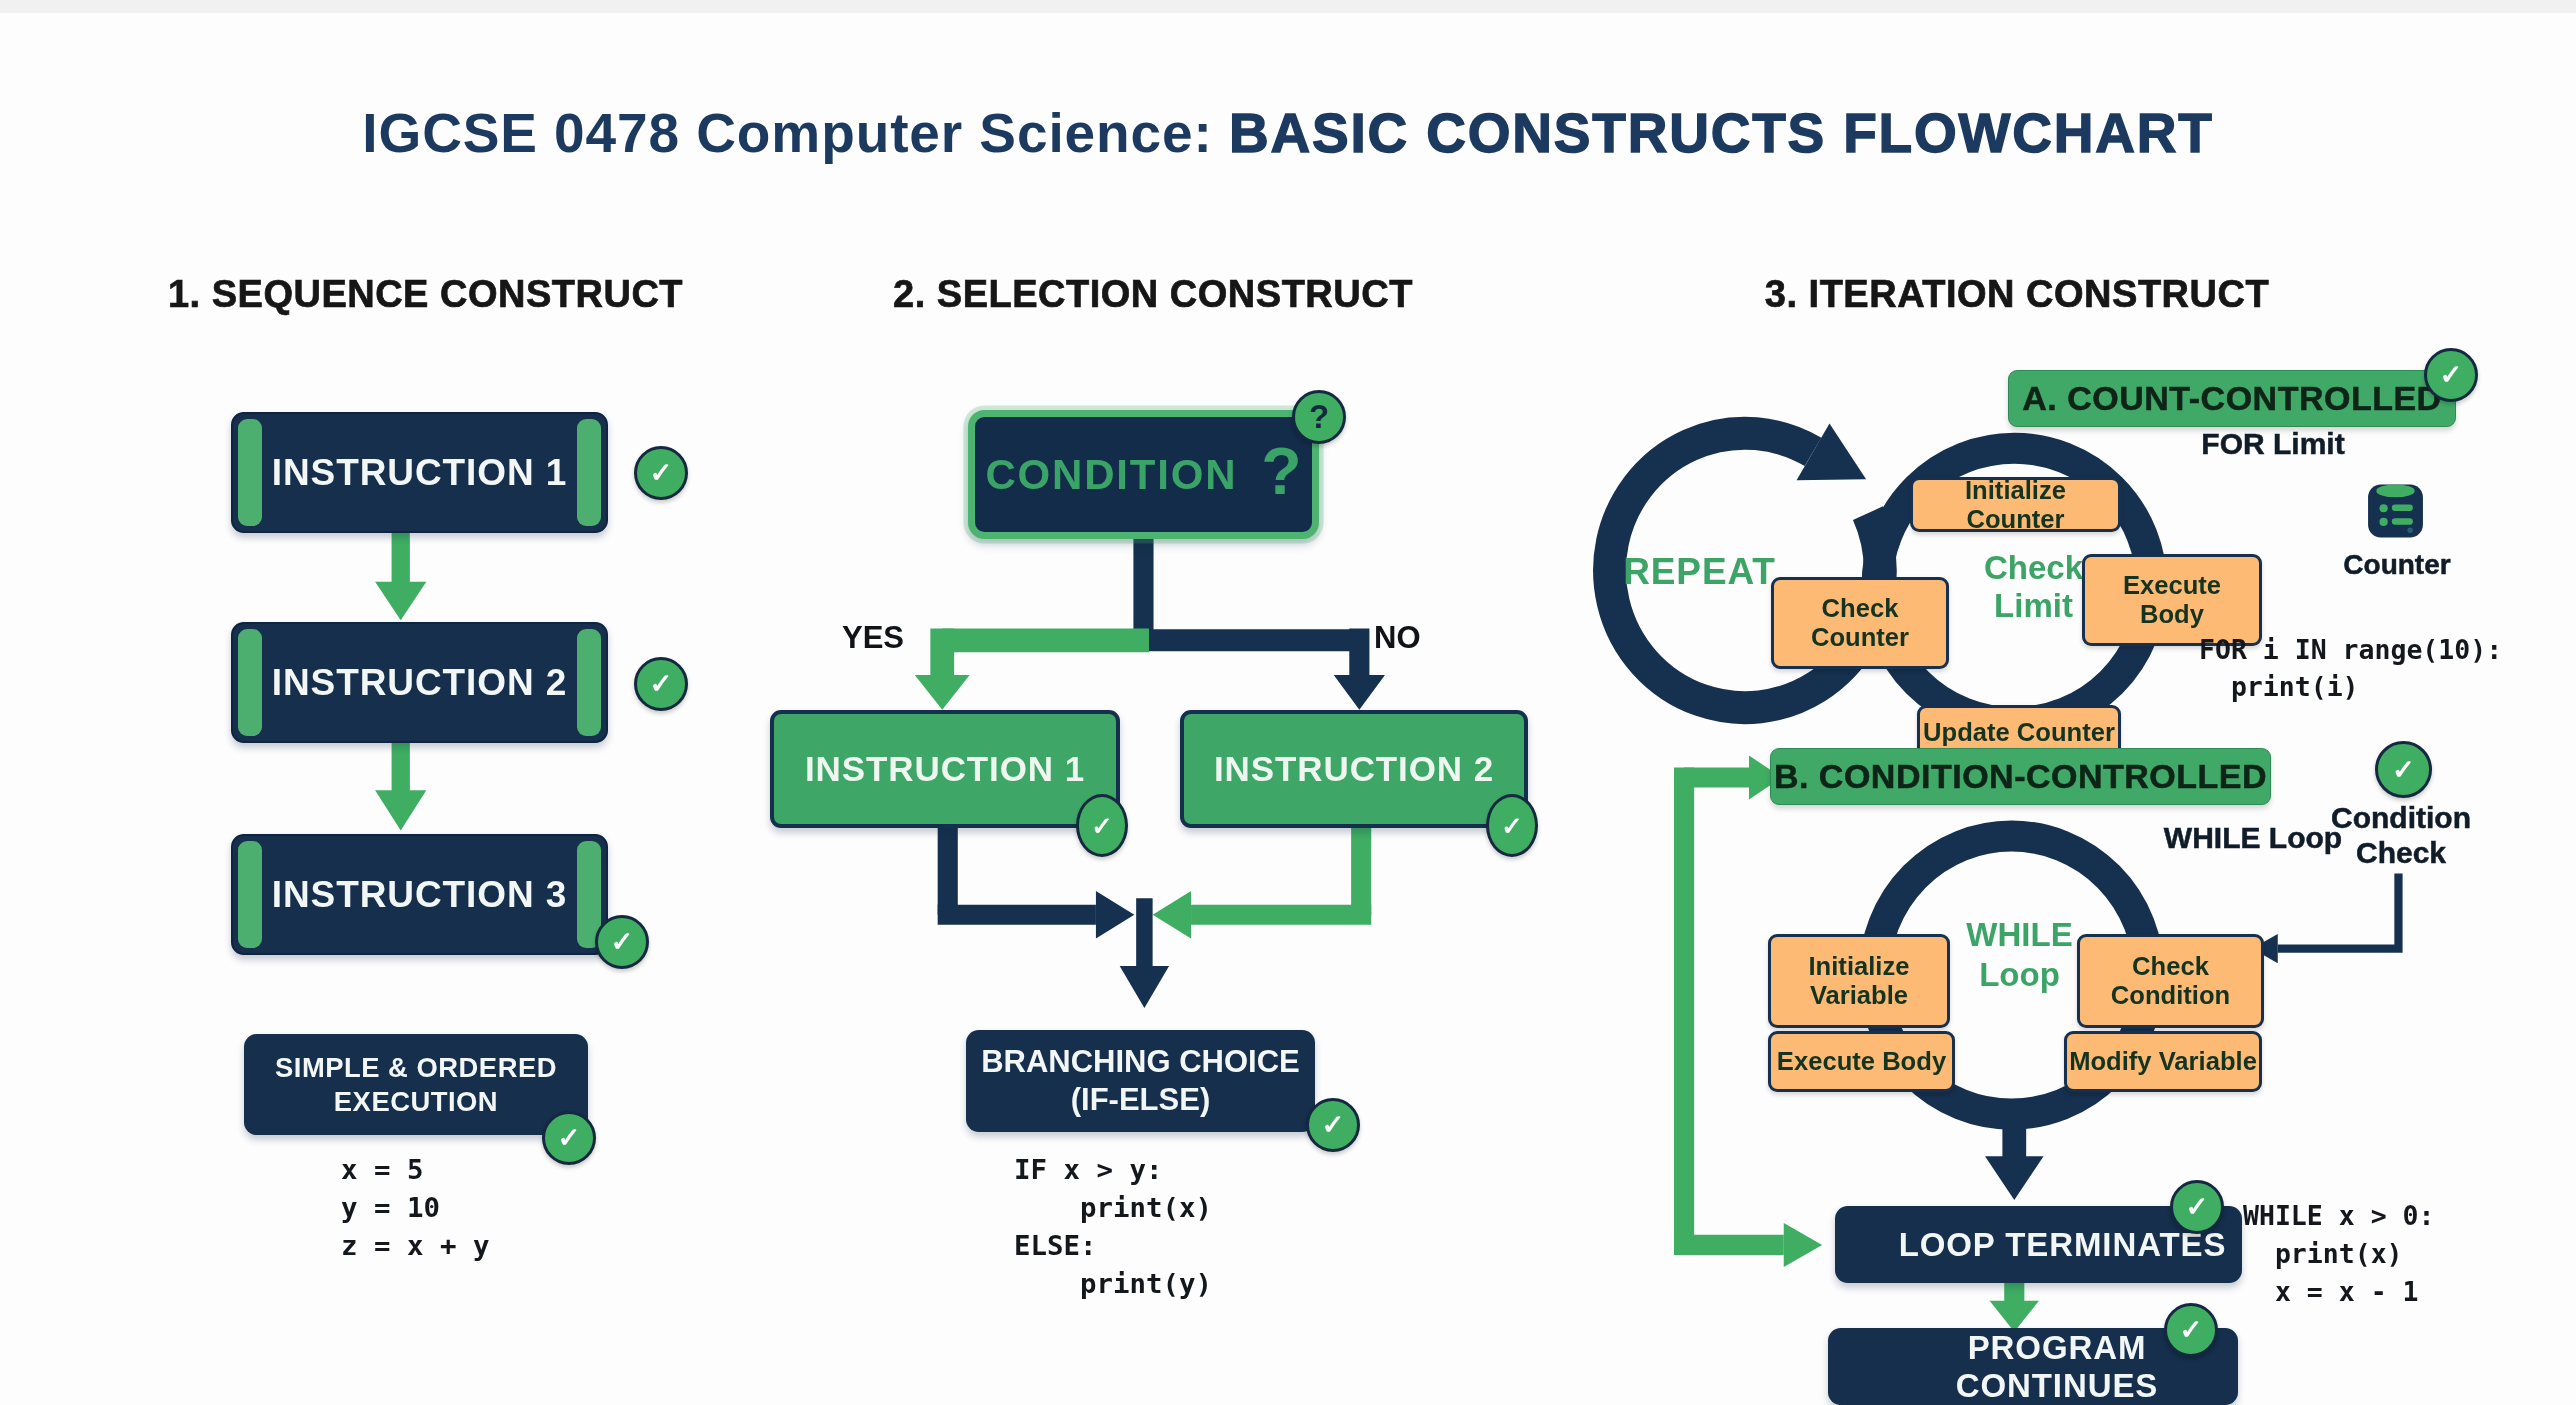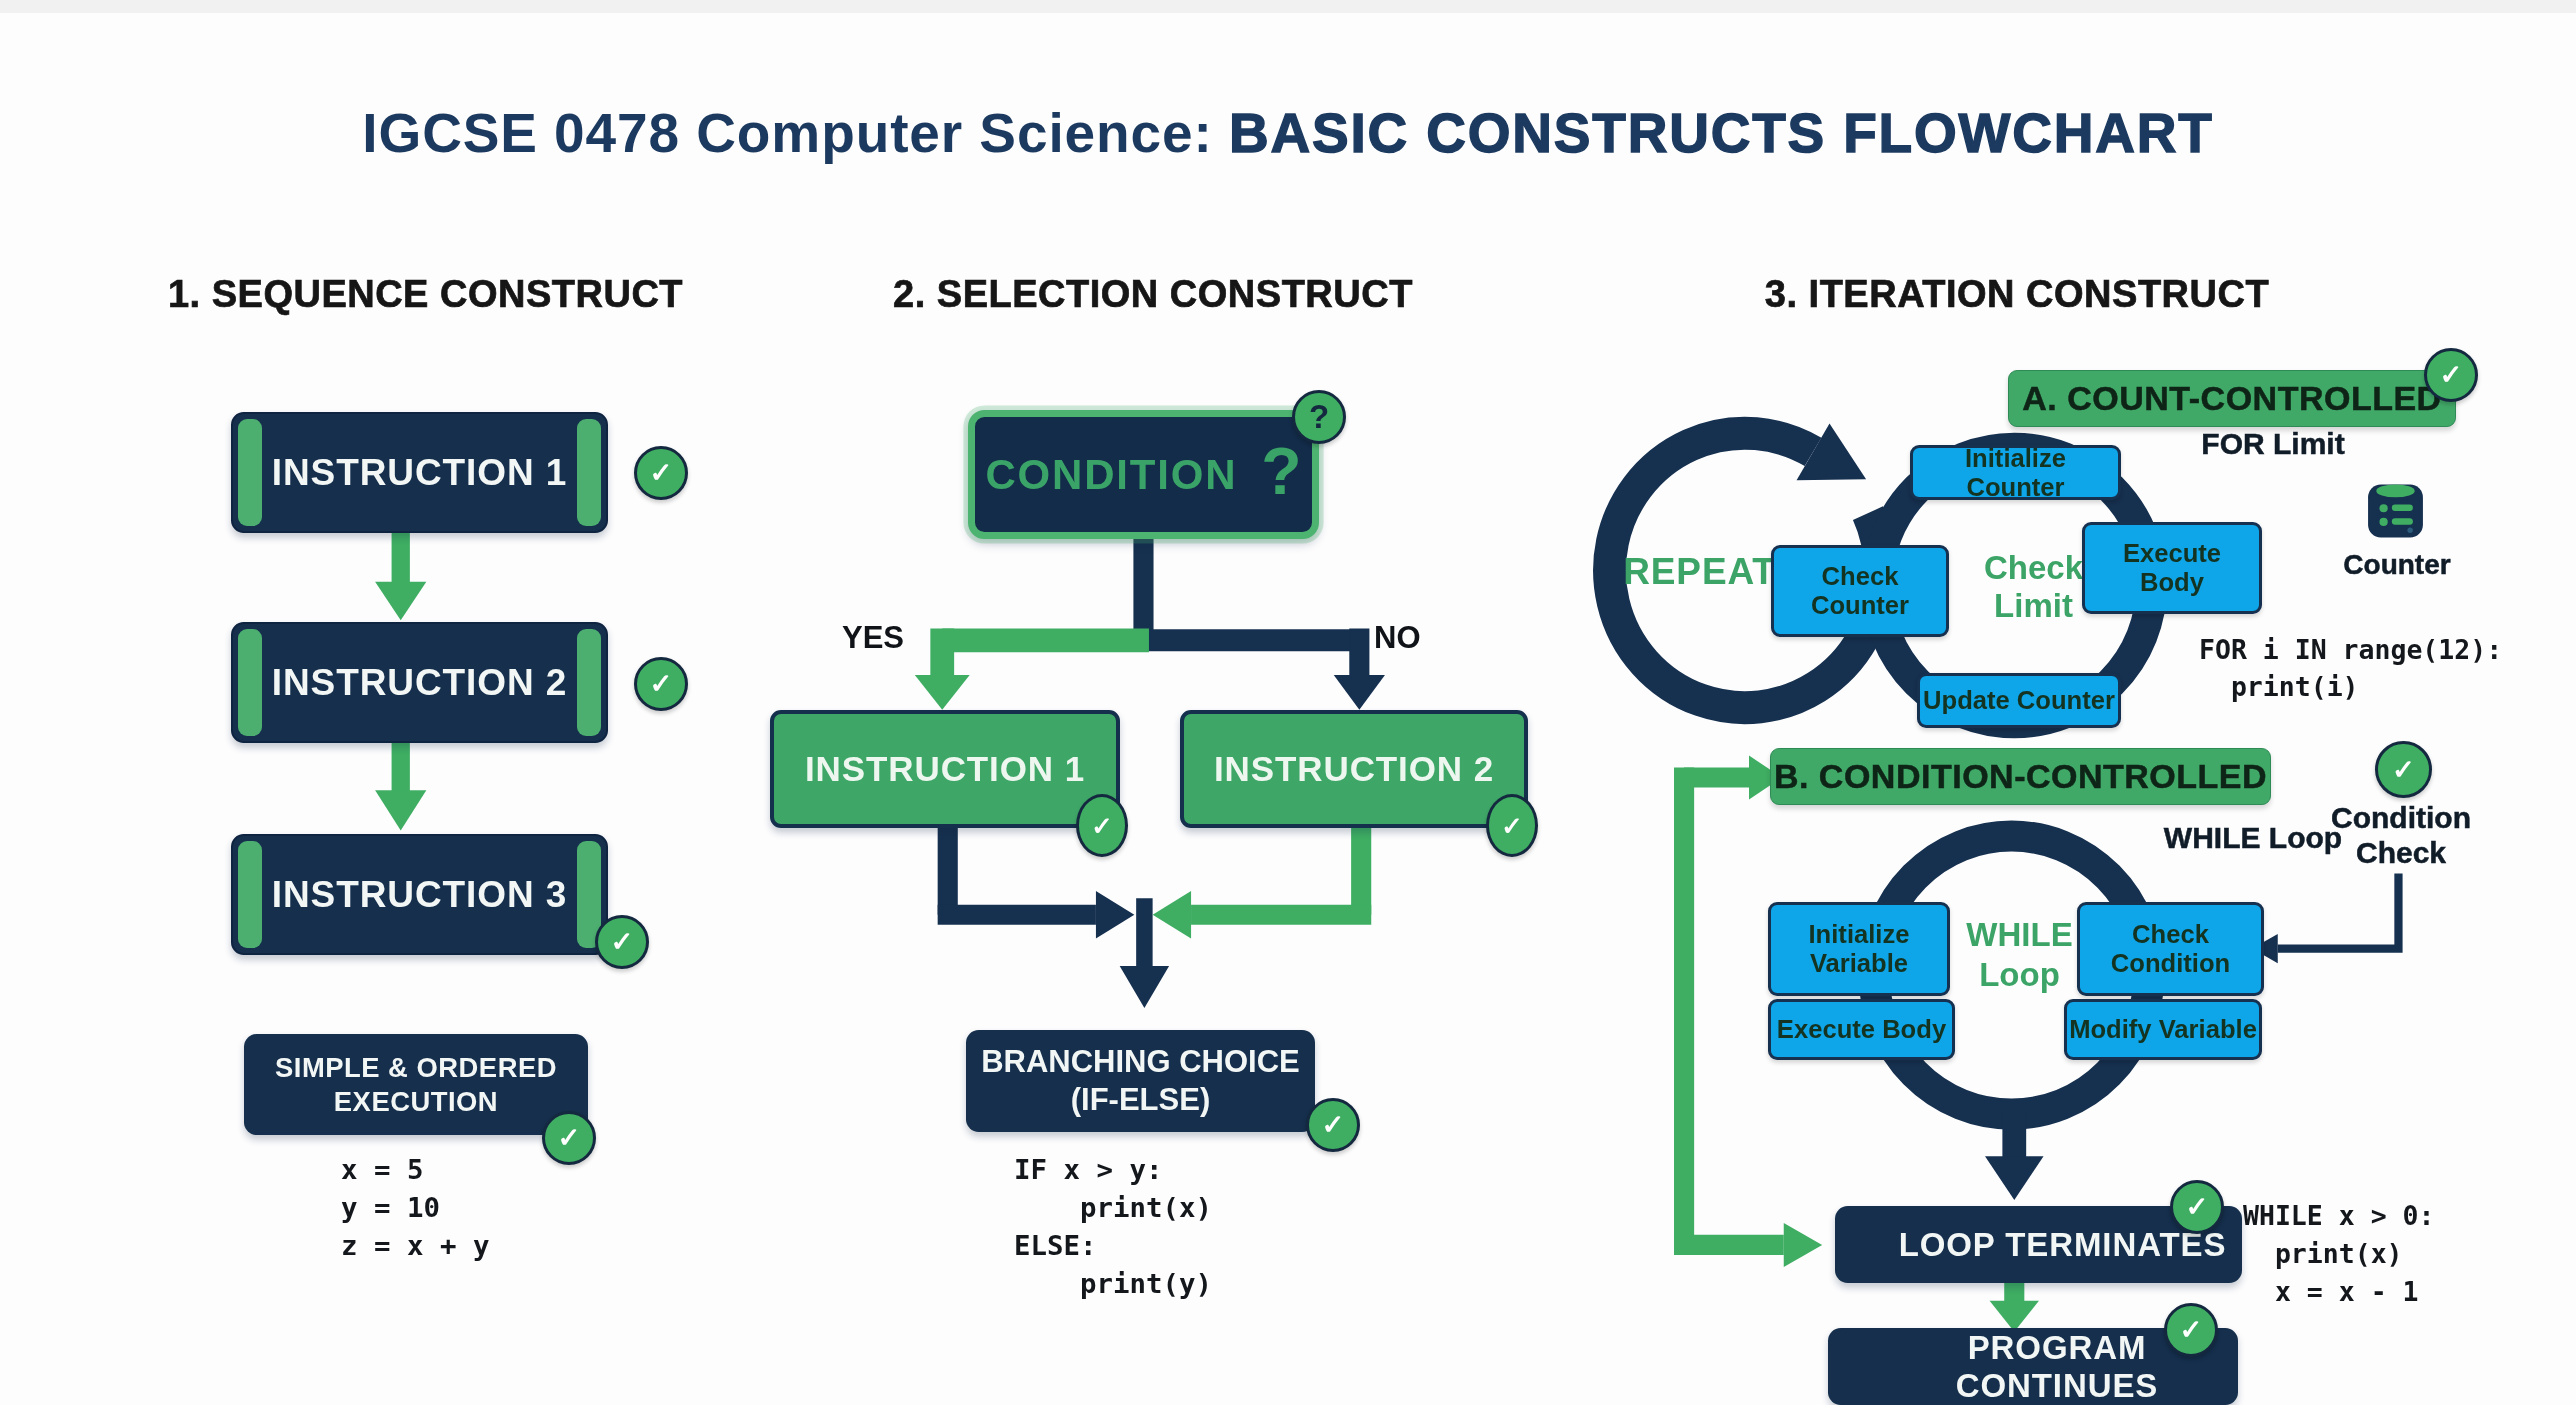--- a/index.html
+++ b/index.html
@@ -64,23 +64,24 @@
   .yesno{position:absolute;font-size:31px;font-weight:700;color:#101418;z-index:2;}
 
   .banner{
     position:absolute;display:flex;align-items:center;justify-content:center;
     background:#41a968;border:1.8px solid #2e8b55;border-radius:9.1px;z-index:2;
     color:#0e2417;font-size:34px;font-weight:700;letter-spacing:0.5px;white-space:nowrap;
     box-shadow:0 3.7px 5.5px rgba(0,0,0,.15);-webkit-text-stroke:0.5px #0e2417;
   }
   .step{
     position:absolute;display:flex;align-items:center;justify-content:center;
-    background:#0ea5e9;border:3.7px solid #16304f;border-radius:9.1px;z-index:2;
+    background:#fdba74;border:3.7px solid #16304f;border-radius:9.1px;z-index:2;
     color:#143321;font-size:25.6px;font-weight:700;text-align:center;line-height:29px;
     box-shadow:0 2.7px 4.6px rgba(0,0,0,.15);
+    margin-top:32px;
   }
   .green-label{
     position:absolute;color:#3ba466;font-weight:700;text-align:center;z-index:2;white-space:pre-line;
   }
   .dark-label{
     position:absolute;color:#101c28;font-weight:700;text-align:center;z-index:2;
     font-size:30px;line-height:35px;white-space:pre-line;-webkit-text-stroke:0.5px #101c28;
   }
   .code{
     position:absolute;font-family:"DejaVu Sans Mono",monospace;font-size:27.4px;line-height:38px;
@@ -233,21 +234,21 @@
       <ellipse cx="32" cy="13" rx="21" ry="7" fill="#3fae63"></ellipse>
       <circle cx="19" cy="32" r="4.5" fill="#3fae63"></circle>
       <rect x="28" y="28" width="23" height="7" rx="3.5" fill="#3fae63"></rect>
       <circle cx="19" cy="47" r="4.5" fill="#3fae63"></circle>
       <rect x="28" y="43" width="23" height="7" rx="3.5" fill="#3fae63"></rect>
       <circle cx="48" cy="56" r="3" fill="#2c5d7c"></circle>
     </svg>
   </div>
   <div class="dark-label" style="left:2324px;top:547px;width:146px;font-size:28px;">Counter</div>
 
-  <div class="code" style="left:2199px;top:631px;font-size:26.5px;line-height:37px;">FOR i IN range(12):
+  <div class="code" style="left:2199px;top:631px;font-size:26.5px;line-height:37px;">FOR i IN range(10):
   print(i)</div>
 
   <div class="banner" style="left:1770px;top:748px;width:499px;height:55px;">B. CONDITION-CONTROLLED</div>
   <div class="badge badge-check" style="left:2375px;top:741px;width:51px;height:51px;">✓</div>
   <div class="dark-label" style="left:2314px;top:800px;width:174px;">Condition
 Check</div>
   <div class="dark-label" style="left:2150px;top:820px;width:206px;">WHILE Loop</div>
 
   <div class="step ml" style="left:1768px;top:902px;width:176px;height:88px;">Initialize
 Variable</div>

